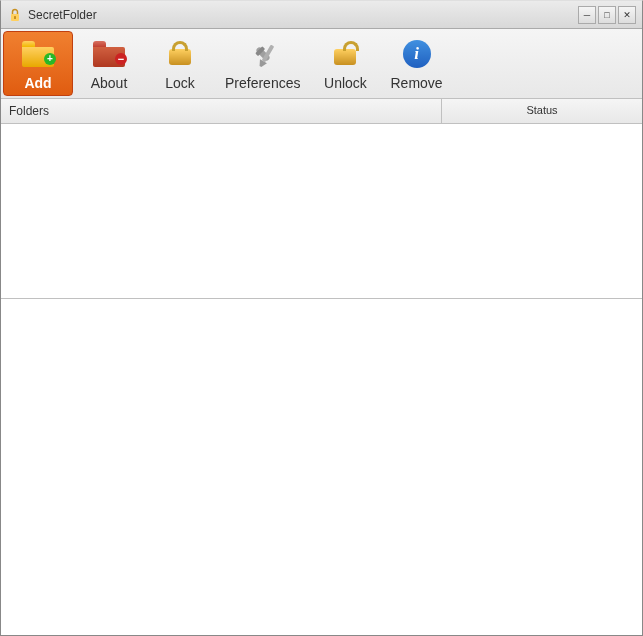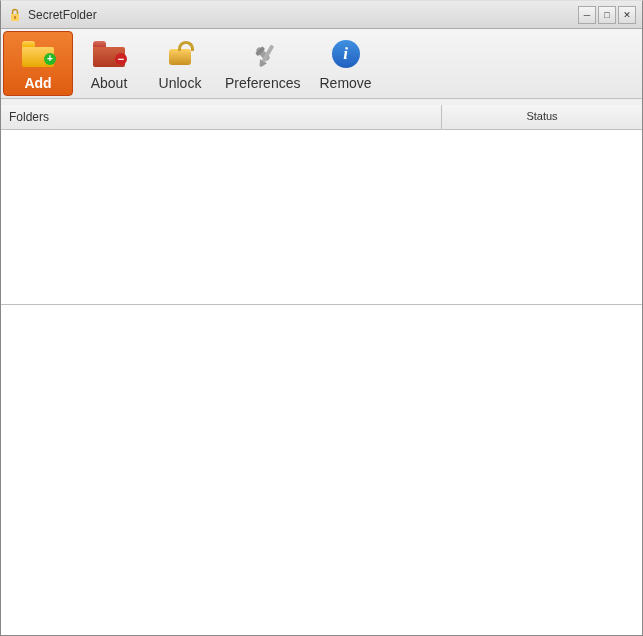--- a/index.html
+++ b/index.html
@@ -273,21 +273,20 @@
       font-weight: bold;
       font-style: italic;
       font-family: Georgia, serif;
     }
 
     .content-area {
       flex: 1;
       display: flex;
       flex-direction: column;
       background: white;
-      margin-top: 6px;
     }
 
     .table-header {
       display: flex;
       background: linear-gradient(to bottom, #f5f5f5, #e8e8e8);
       border-bottom: 1px solid #c0c0c0;
       flex-shrink: 0;
     }
 
     .col-folders {
@@ -353,29 +352,28 @@
       <div class="btn-icon">
         <div class="folder-remove-icon">
           <div class="folder-tab"></div>
           <div class="folder-body"></div>
           <div class="minus">−</div>
         </div>
       </div>
       <span class="btn-label">About</span>
     </div>
 
-
     <div class="toolbar-btn">
       <div class="btn-icon">
-        <div class="unlock-icon">
-          <div class="lock-shackle-open"></div>
+        <div class="lock-icon">
+          <div class="lock-shackle"></div>
           <div class="lock-body"></div>
         </div>
       </div>
-      <span class="btn-label">Unlock</span>
+      <span class="btn-label">Lock</span>
     </div>
 
     <div class="toolbar-btn">
       <div class="btn-icon">
         <svg width="32" height="32" viewBox="0 0 32 32">
 
           <g transform="rotate(-45,16,16)">
             <rect x="13" y="8" width="6" height="16" rx="3" fill="#a0a0a0"></rect>
             <rect x="11" y="10" width="10" height="4" rx="1" fill="#888"></rect>
           </g>
@@ -384,20 +382,30 @@
             <rect x="14" y="4" width="4" height="18" rx="1" fill="#b0b0b0"></rect>
             <polygon points="12,22 20,22 17,28 15,28" fill="#999"></polygon>
           </g>
         </svg>
       </div>
       <span class="btn-label">Preferences</span>
     </div>
 
     <div class="toolbar-btn">
       <div class="btn-icon">
+        <div class="unlock-icon">
+          <div class="lock-shackle-open"></div>
+          <div class="lock-body"></div>
+        </div>
+      </div>
+      <span class="btn-label">Unlock</span>
+    </div>
+
+    <div class="toolbar-btn">
+      <div class="btn-icon">
         <div class="about-icon">i</div>
       </div>
       <span class="btn-label">Remove</span>
     </div>
   </div>
 
   <div class="content-area">
     <div class="table-header">
       <div class="col-folders">Folders</div>
       <div class="col-status">Status</div>

